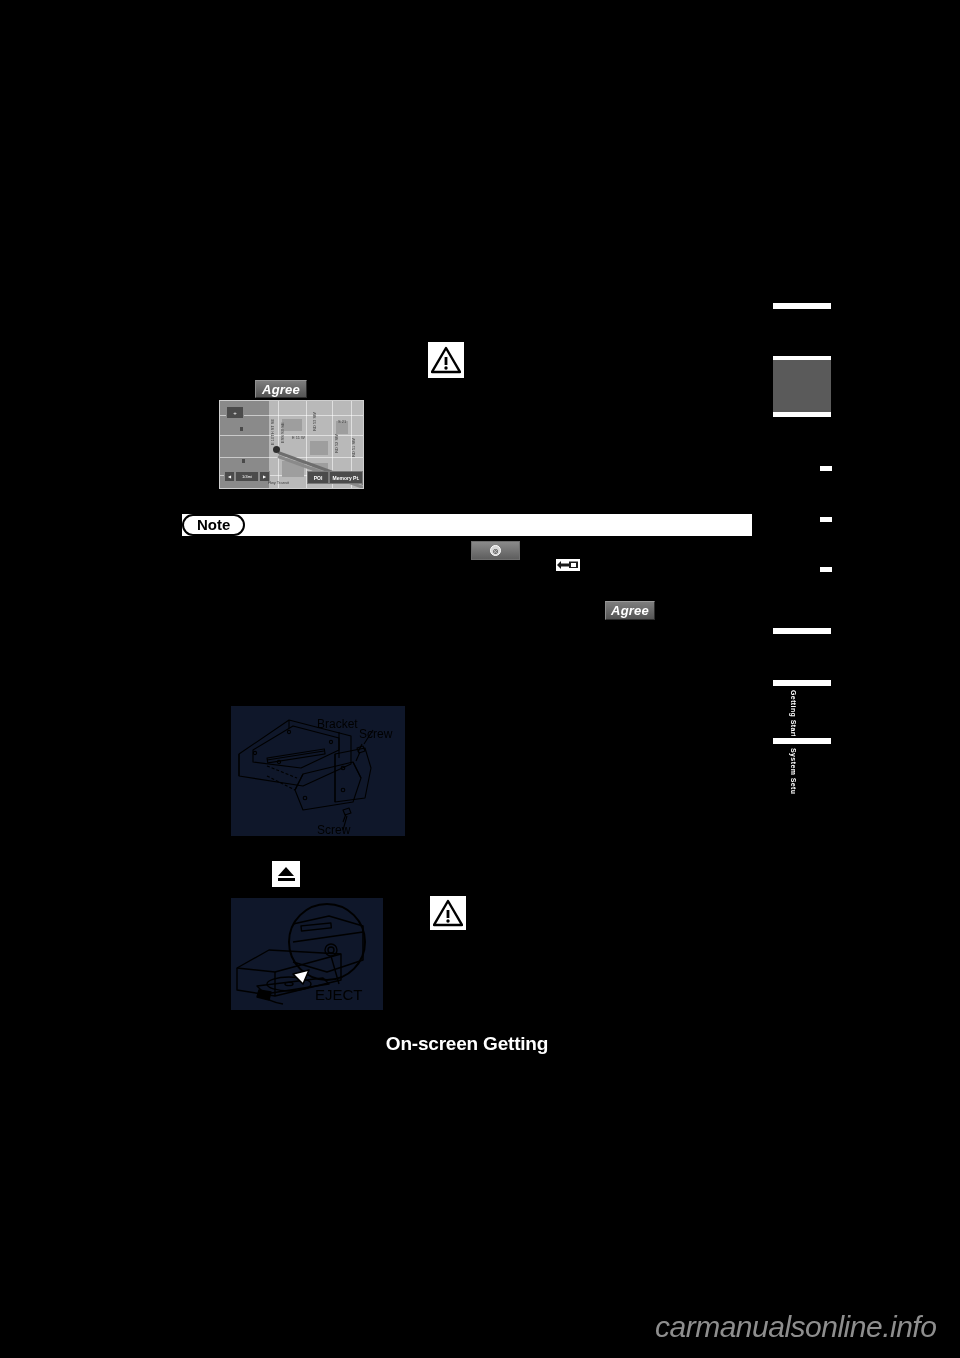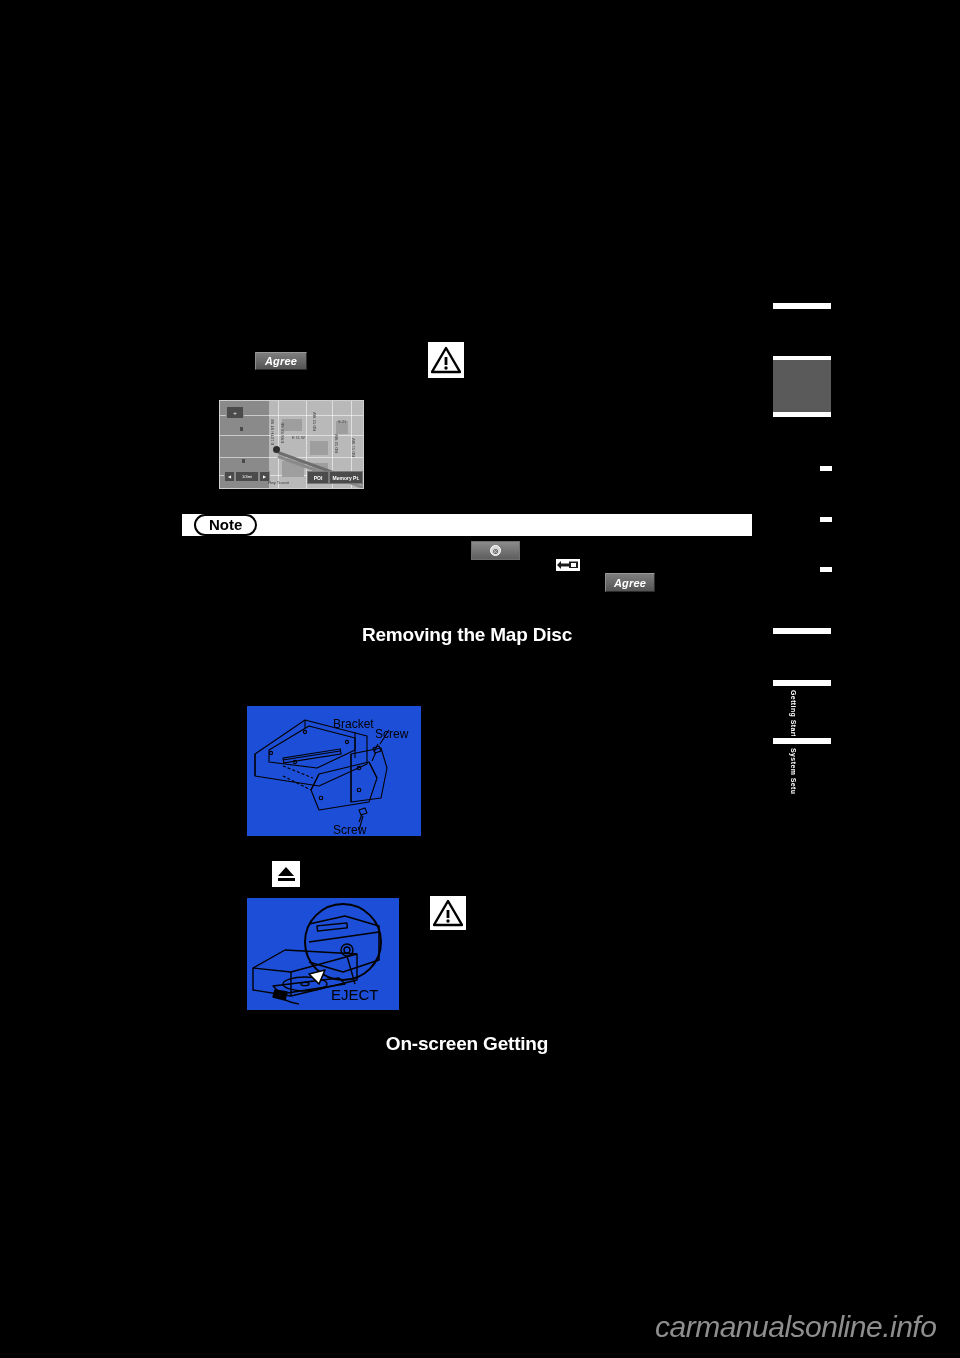--- a/index.html
+++ b/index.html
@@ -23,31 +23,32 @@
     background: #000000;
   }
 
   
   .abs { position: absolute; }
 
   
   .ui-btn {
     background: linear-gradient(#7e7e7e, #545454);
     color: #ffffff;
-    font-size: 11px;
+    font-size: 13px;
     font-weight: bold;
     font-style: italic;
     display: flex;
     align-items: center;
     justify-content: center;
     border-top: 1px solid #9a9a9a;
     border-left: 1px solid #8d8d8d;
     border-bottom: 1px solid #2c2c2c;
     border-right: 1px solid #2c2c2c;
     letter-spacing: .2px;
+    margin-top: 28px;
   }
 
   
   .warn-box {
     background: #ffffff;
     display: flex;
     align-items: center;
     justify-content: center;
   }
 
@@ -109,43 +110,41 @@
   }
   .rot90 { transform: rotate(-90deg); transform-origin: left top; }
 
   
   .note-bar {
     background: #ffffff;
     display: flex;
     align-items: center;
   }
   .note-pill {
-    margin-left: 12px;
     border: 2px solid #000;
     border-radius: 999px;
     padding: 1px 13px 2px 13px;
     color: #000;
     font-size: 15px;
     font-weight: bold;
     line-height: 1.05;
   }
 
   
   .heading {
     color: #ffffff;
     font-size: 19px;
     font-weight: bold;
     text-align: center;
     letter-spacing: -.2px;
   }
 
   
   .fig {
-    background: #1d4ed8;
-    margin-left: 16px;
+    background: #0f172a;
   }
 
   
   .eject-glyph {
     background: #ffffff;
     display: flex;
     flex-direction: column;
     align-items: center;
     justify-content: center;
     padding: 2px 0;
@@ -305,21 +304,20 @@
     <svg width="24" height="12" viewBox="0 0 24 12">
       <path d="M1 6 L5 2 L5 4.5 L13 4.5 L13 2.5 L22 2.5 L22 9 L13 9 L13 7.5 L5 7.5 L5 10 Z" fill="#1a1a1a"></path>
       <rect x="15" y="4" width="5" height="4" fill="#ffffff"></rect>
     </svg>
   </div>
 
   <div class="abs ui-btn" style="left:605px; top:573px; width:48px; height:17px;">
     <span>Agree</span>
   </div>
 
-  <div class="abs heading" style="left:182px; top:624px; width:570px;">Removing the Map Disc</div>
 
   <div class="abs fig" style="left:231px; top:706px; width:174px; height:130px;">
     <svg width="174" height="130" viewBox="0 0 174 130">
       <g fill="none" stroke="#000000" stroke-width="1.1" stroke-linejoin="round">
 
         <polygon points="8,48 58,14 120,30 120,58 72,80 8,70"></polygon>
         <polyline points="8,48 8,70"></polyline>
         <polyline points="58,14 58,22"></polyline>
         <polygon points="22,44 62,20 108,32 108,44 70,62 22,56" stroke-dasharray="0"></polygon>
 

